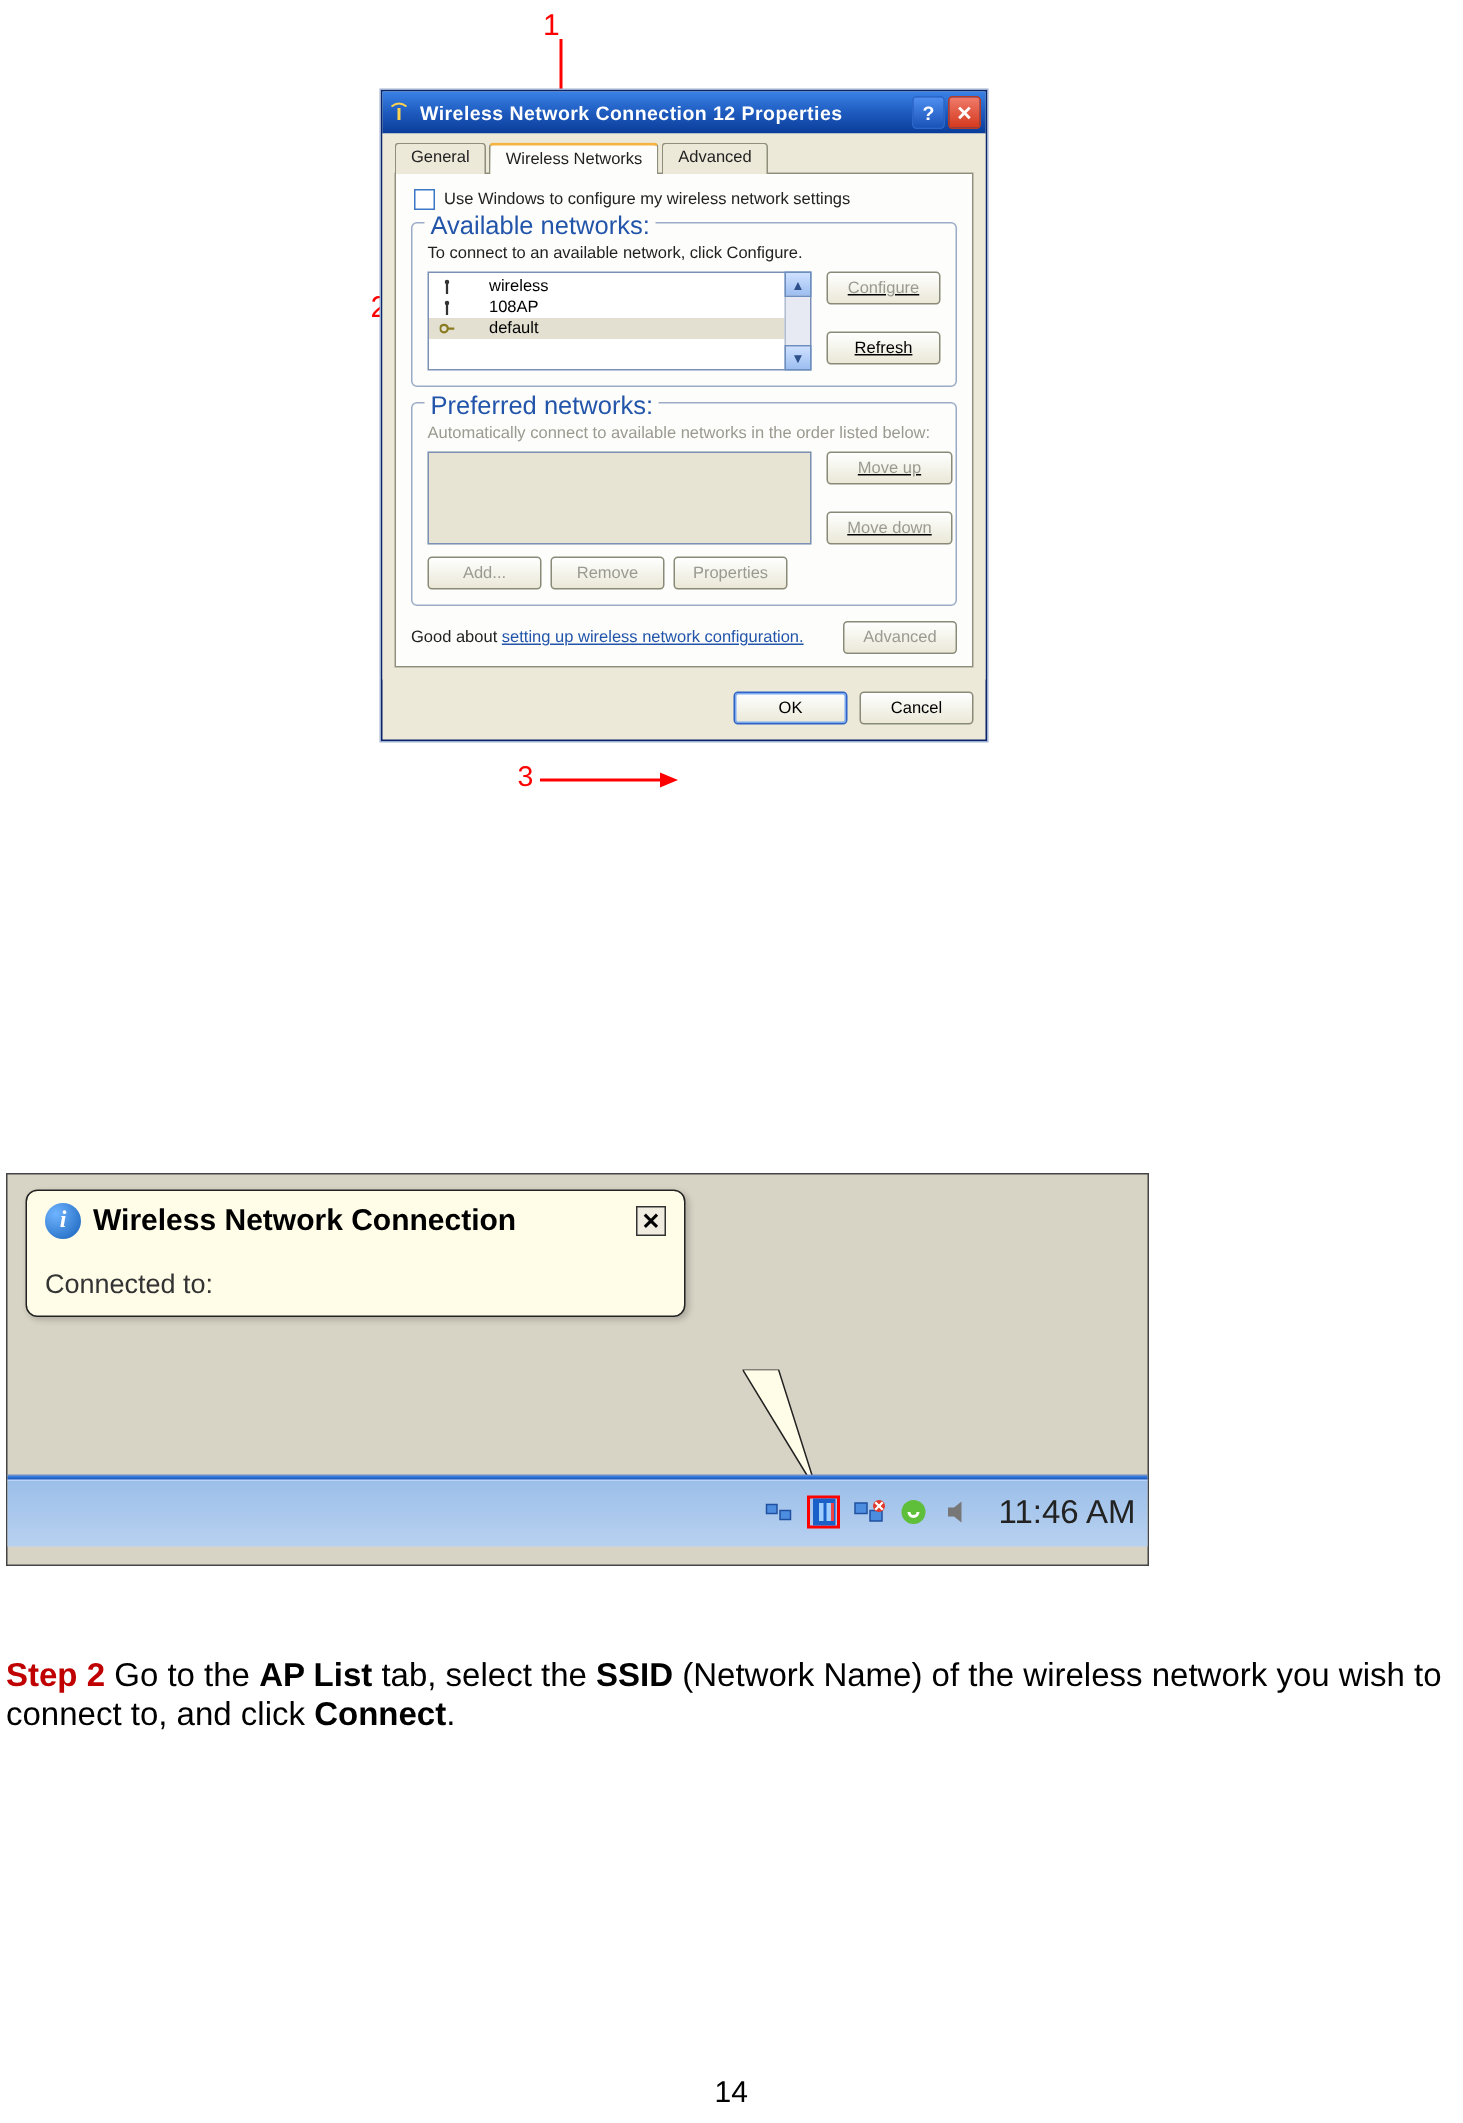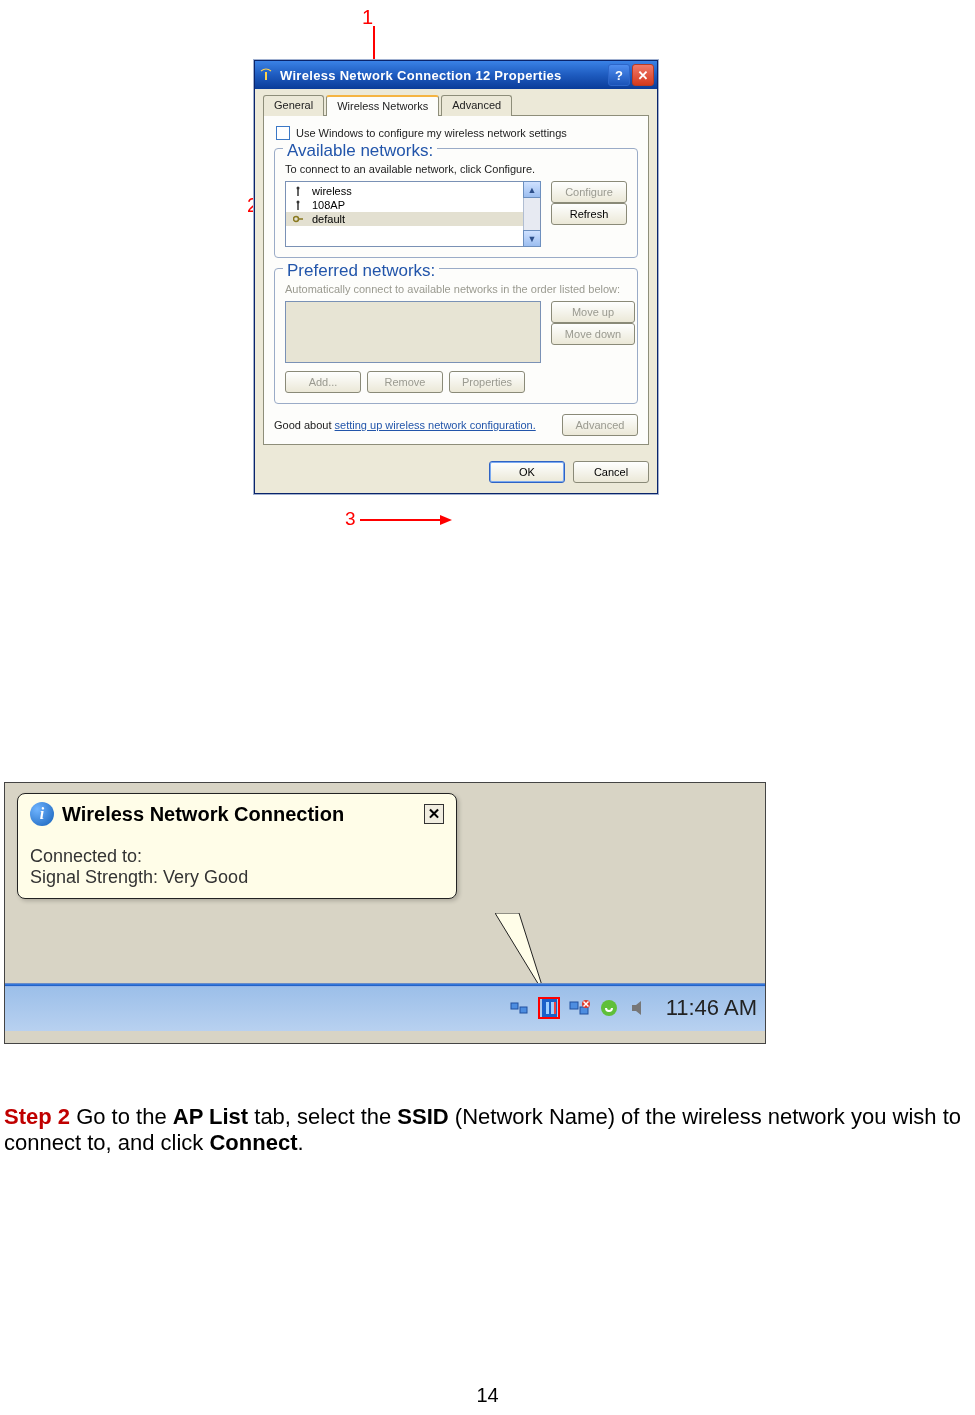--- a/index.html
+++ b/index.html
@@ -57,25 +57,25 @@
 
   .groupbox { position:relative; border:1px solid #9aabc7; border-radius:4px; padding:14px 10px 10px 10px; margin-bottom:10px; }
   .group-legend { position:absolute; top:-8px; left:8px; background:#fdfdfb; padding:0 4px; font-family:Tahoma,sans-serif; font-size:17px; color:#2255aa; }
   .group-text { font-family:Tahoma,sans-serif; font-size:11px; color:#222; margin-bottom:6px; }
   .group-text.disabled { color:#9a9a90; }
 
   .netlist-row { display:flex; gap:10px; align-items:flex-start; }
   .netlist { flex:1; border:1px solid #7a91b5; background:#fff; height:66px; padding:2px 0; display:flex; flex-direction:column; position:relative; }
   .netlist-scroll { position:absolute; right:0; top:0; width:17px; height:100%; background:#e7eaf2; border-left:1px solid #b0bdd2; display:flex; flex-direction:column; justify-content:space-between; }
   .scroll-btn { height:17px; background:linear-gradient(180deg,#cfe1ff,#9cbef0); border:1px solid #6c8fbf; margin:-1px; display:flex; align-items:center; justify-content:center; font-size:9px; color:#2d4f8a; }
-  .netitem { display:flex; align-items:center; gap:8px; padding:1px 6px; font-family:Tahoma,sans-serif; font-size:11px; }
+  .netitem { display:flex; align-items:center; gap:22px; padding:1px 6px; font-family:Tahoma,sans-serif; font-size:11px; }
   .netitem.sel { background:#e3e0d1; }
   .neticon { width:12px; display:inline-flex; justify-content:center; font-size:10px; color:#333; }
   .neticon.key { color:#6a6a30; }
-  .side-btns { display:flex; flex-direction:column; gap:0; width:76px; }
+  .side-btns { display:flex; flex-direction:column; gap:18px; width:76px;text-decoration:underline; }
   .xpbtn { height:22px; border:1px solid #8a8a78; background:linear-gradient(180deg,#feffff,#ebe8d7); font-family:Tahoma,sans-serif; font-size:11px; border-radius:3px; display:flex; align-items:center; justify-content:center; }
   .xpbtn.disabled { color:#9a9a90; }
 
   .preflist { border:1px solid #7a91b5; background:#e7e4d4; flex:1; height:62px; }
   .pref-row .xpbtn { width:84px; }
 
   .bottom-btns { display:flex; gap:6px; margin-top:8px; }
   .bottom-btns .xpbtn { width:76px; }
 
   .learn-row { display:flex; align-items:center; justify-content:space-between; margin-top:6px; gap:8px; }
@@ -254,21 +254,20 @@
 
   <div class="tray-shot">
     <div class="balloon">
       <div class="balloon-header">
         <div class="balloon-i">i</div>
         <div class="balloon-title">Wireless Network Connection</div>
         <div class="balloon-close">✕</div>
       </div>
       <div class="balloon-body">
         <div>Connected to:</div>
-        <div>Signal Strength: Very Good</div>
       </div>
     </div>
     <svg class="balloon-tail" width="60" height="90">
       <polygon points="0,0 24,0 50,82" fill="#fffde8" stroke="#222" stroke-width="1"></polygon>
     </svg>
     <div class="taskbar">
       <div class="tray-icons">
         <div class="tray-ico" style="color:#2a5fb0;">
           <svg width="20" height="18">
               <rect x="2" y="4" width="7" height="6" fill="#4d8de0" stroke="#2050a0"></rect>

